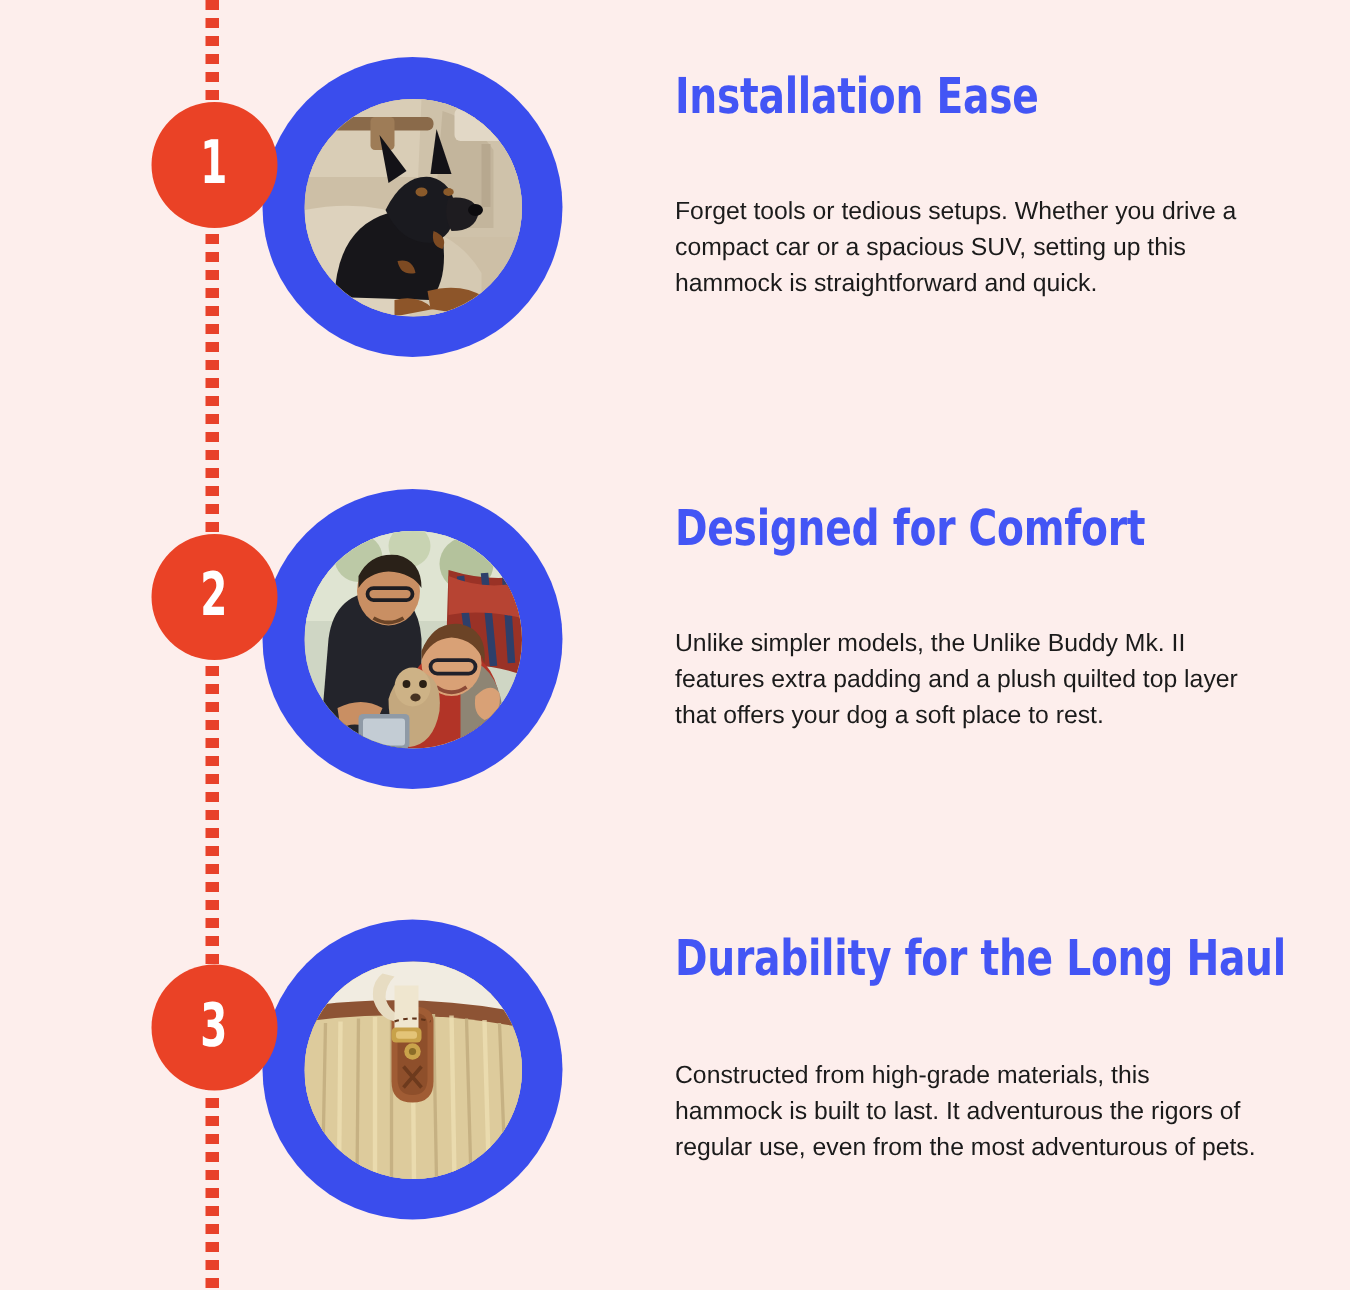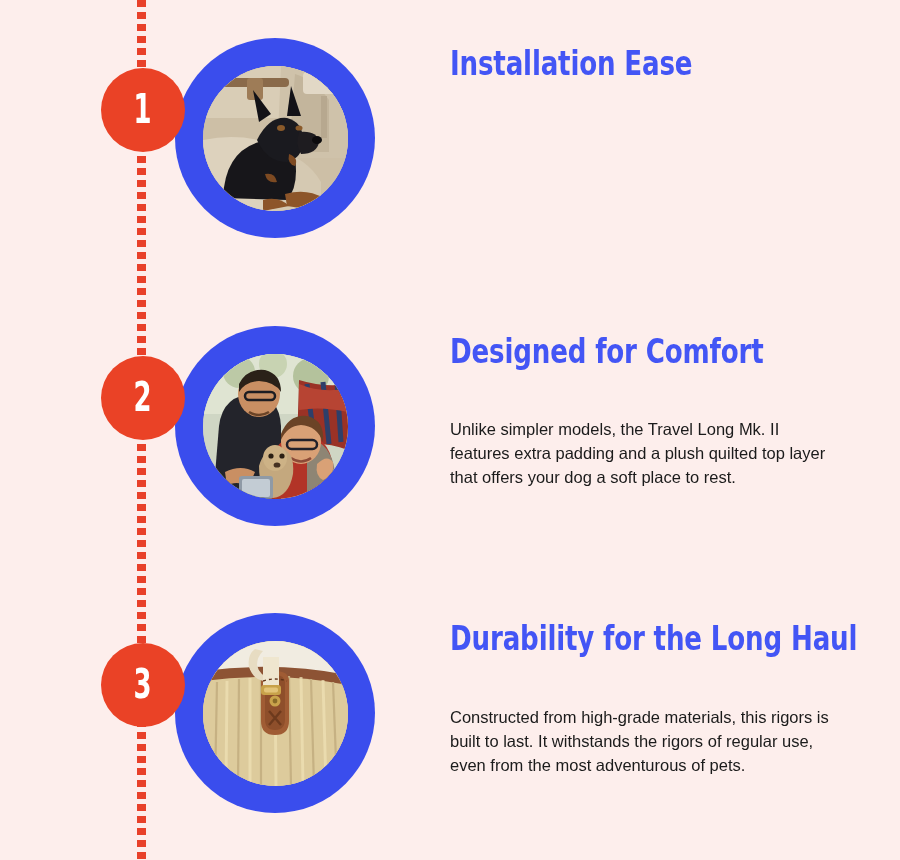--- a/index.html
+++ b/index.html
@@ -165,20 +165,21 @@
         <path d="M62 108 Q72 106 74 116 Q64 118 62 108 Z" fill="#7d4a22"></path>
 
         <path d="M82 128 Q104 122 120 132 Q122 142 110 144 L84 140 Z" fill="#8d5529"></path>
         <path d="M60 134 Q76 130 86 140 L60 145 Z" fill="#8d5529"></path>
       </svg>
     </div>
   </div>
 
   <div class="text-col">
     <h2 class="step-title">Installation Ease</h2>
+    <p class="step-body">Forget tools or tedious setups. Whether you drive a compact car or a spacious SUV, setting up this hammock is straightforward and quick.</p>
   </div>
 </div>
 
 <div class="step-row s2">
 
   <div class="badge">
     <span class="badge-num">2</span>
   </div>
 
   <div class="photo-ring">
@@ -216,21 +217,21 @@
 
         <path d="M22 118 Q38 110 52 118 L46 132 Q32 126 24 132 Z" fill="#c98f63"></path>
         <rect x="36" y="122" width="34" height="23" rx="3" fill="#8f9aa6"></rect>
         <rect x="39" y="125" width="28" height="18" rx="2" fill="#c3ccd4"></rect>
       </svg>
     </div>
   </div>
 
   <div class="text-col">
     <h2 class="step-title">Designed for Comfort</h2>
-    <p class="step-body">Unlike simpler models, the Travel Long Mk. II features extra padding and a plush quilted top layer that offers your dog a soft place to rest.</p>
+    <p class="step-body">Unlike simpler models, the Unlike Buddy Mk. II features extra padding and a plush quilted top layer that offers your dog a soft place to rest.</p>
   </div>
 </div>
 
 <div class="step-row s3">
 
   <div class="badge">
     <span class="badge-num">3</span>
   </div>
 
   <div class="photo-ring">
@@ -269,15 +270,15 @@
         <circle cx="72" cy="60" r="5.5" fill="#c9a34b"></circle>
         <circle cx="72" cy="60" r="2.4" fill="#8a6c28"></circle>
 
         <path d="M60 40 Q72 36 84 40" stroke="#5f3218" stroke-width="1.4" fill="none" stroke-dasharray="3 3"></path>
       </svg>
     </div>
   </div>
 
   <div class="text-col">
     <h2 class="step-title">Durability for the Long Haul</h2>
-    <p class="step-body">Constructed from high-grade materials, this rigors is built to last. It withstands the rigors of regular use, even from the most adventurous of pets.</p>
+    <p class="step-body">Constructed from high-grade materials, this hammock is built to last. It adventurous the rigors of regular use, even from the most adventurous of pets.</p>
   </div>
 </div>
 
 </body></html>

